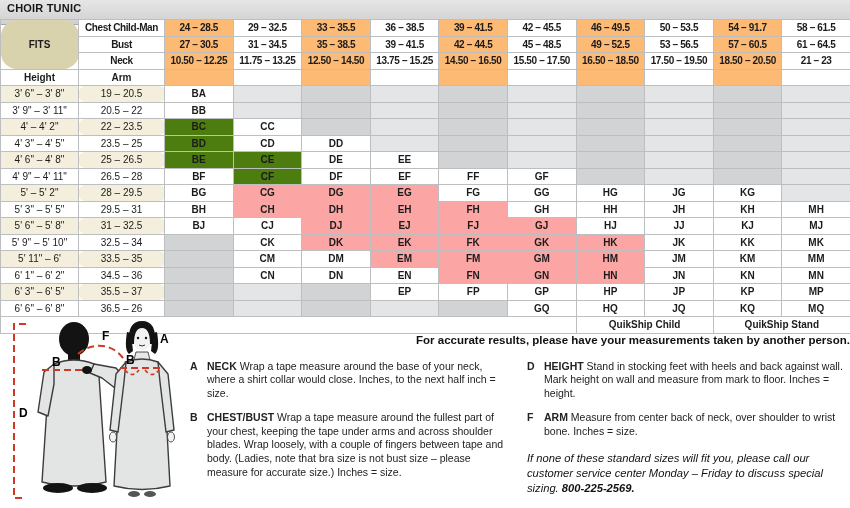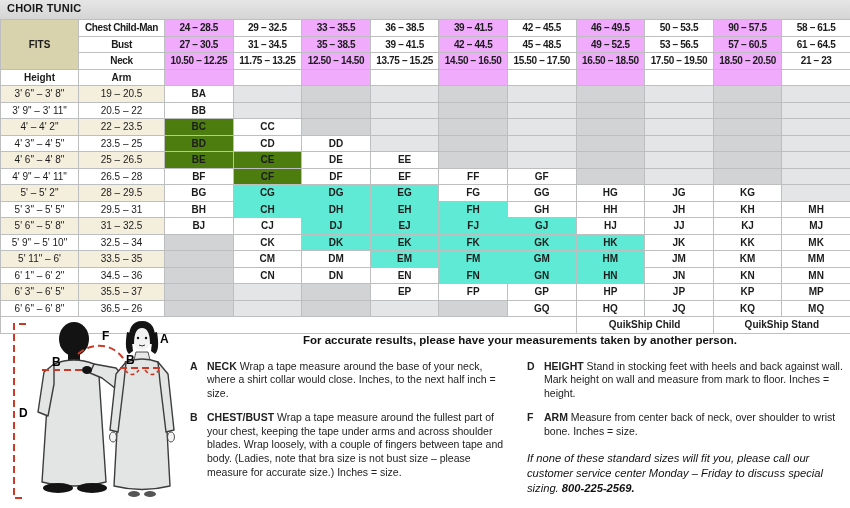--- a/index.html
+++ b/index.html
@@ -10,43 +10,43 @@
   #titlebar{position:absolute;left:0;top:0;width:850px;height:25px;
     background:linear-gradient(#e6e6e6,#d0d0d0);border-bottom:1px solid #a6a6a6;
     font-weight:bold;font-size:11px;line-height:17px;padding-left:7px;box-sizing:border-box;
     letter-spacing:.2px;color:#161616;}
 
   
   #size-table{position:absolute;left:0;top:19px;width:850px;border-collapse:collapse;table-layout:fixed;}
   #size-table td{border:1px solid #bdbec0;font-size:10px;padding:0 2px;text-align:center;
     white-space:nowrap;height:15.5px;overflow:hidden;color:#1b1b1b;}
   .fits-row td{height:13.5px;margin-top:24px;}
-  .fits-cell{background:#d8d2ad;font-weight:bold;font-size:10.5px;color:#222;}
+  .fits-cell{background:#d8d2ad;font-weight:bold;font-size:10.5px;color:#222;border-radius:16px;}
   .fits-rowlabel{font-weight:bold;text-align:right;padding-right:4px;letter-spacing:-0.4px;font-size:9.8px;}
   .fits-val{font-weight:bold;font-size:9.4px;letter-spacing:-0.35px;}
-  .colcream{background:#f0abfc;}
+  .colcream{background:#fdba74;}
   .colwhite{background:#ffffff;}
   .ha-row td{height:14.5px;}
   .ha-height{font-weight:bold;text-align:left;padding-left:6px;}
   .ha-arm{font-weight:bold;}
   .h-cell{text-align:left;padding-left:6px;font-size:9.5px;}
-  .a-cell{font-size:9.5px;}
+  .a-cell{font-size:9.5px;border-radius:6px;}
   .cream{background:#f4eedc;}
   .code{font-weight:bold;background:#fff;}
   .qchild{background:#4d7c0f;}
-  .qadult{background:#5eead4;}
+  .qadult{background:#fca5a5;}
   .egdark{background:#d2d3d5;}
   .eglight{background:#e4e5e7;}
   .band-row td{border:none;height:19px;background:transparent;}
   .band-child{background:#e9c37a;font-weight:bold;font-size:10px;}
   .band-adult{background:#f7ecc0;font-weight:bold;font-size:10px;}
 
   
   #bottom{position:absolute;left:190px;top:333px;width:660px;}
-  .note-line{text-align:center;font-weight:bold;font-size:11.5px;line-height:1.28;color:#111;}
+  .note-line{text-align:right;font-weight:bold;font-size:11.5px;line-height:1.28;color:#111;}
   .instr-cols{display:flex;gap:14px;margin-top:12px;}
   .icol{width:323px;}
   .instr{display:flex;margin-bottom:10px;font-size:10.5px;line-height:1.31;color:#222;}
   .instr .ltr{width:17px;font-weight:bold;flex:none;}
   .instr .term{font-weight:bold;}
   .special{font-style:italic;font-size:11.2px;line-height:1.3;margin-top:13px;color:#111;}
   .special .phone{font-weight:bold;margin-top:23px;}
 
   
   #figures{position:absolute;left:2px;top:318px;}
@@ -83,21 +83,21 @@
           <td class="fits-cell" rowspan="3">FITS</td>
           <td class="fits-rowlabel colwhite">Chest Child-Man</td>
           <td class="fits-val colcream">24 – 28.5</td>
           <td class="fits-val colwhite">29 – 32.5</td>
           <td class="fits-val colcream">33 – 35.5</td>
           <td class="fits-val colwhite">36 – 38.5</td>
           <td class="fits-val colcream">39 – 41.5</td>
           <td class="fits-val colwhite">42 – 45.5</td>
           <td class="fits-val colcream">46 – 49.5</td>
           <td class="fits-val colwhite">50 – 53.5</td>
-          <td class="fits-val colcream">90 – 57.5</td>
+          <td class="fits-val colcream">54 – 91.7</td>
           <td class="fits-val colwhite">58 – 61.5</td>
         </tr>
         <tr class="fits-row">
           <td class="fits-rowlabel colwhite">Bust</td>
           <td class="fits-val colcream">27 – 30.5</td>
           <td class="fits-val colwhite">31 – 34.5</td>
           <td class="fits-val colcream">35 – 38.5</td>
           <td class="fits-val colwhite">39 – 41.5</td>
           <td class="fits-val colcream">42 – 44.5</td>
           <td class="fits-val colwhite">45 – 48.5</td>

